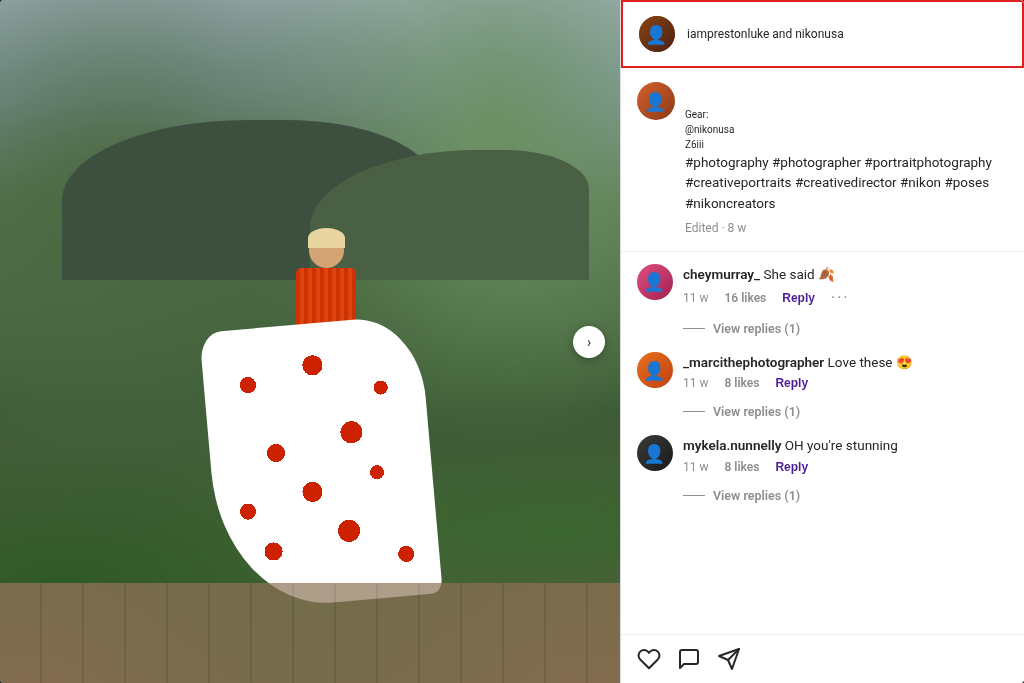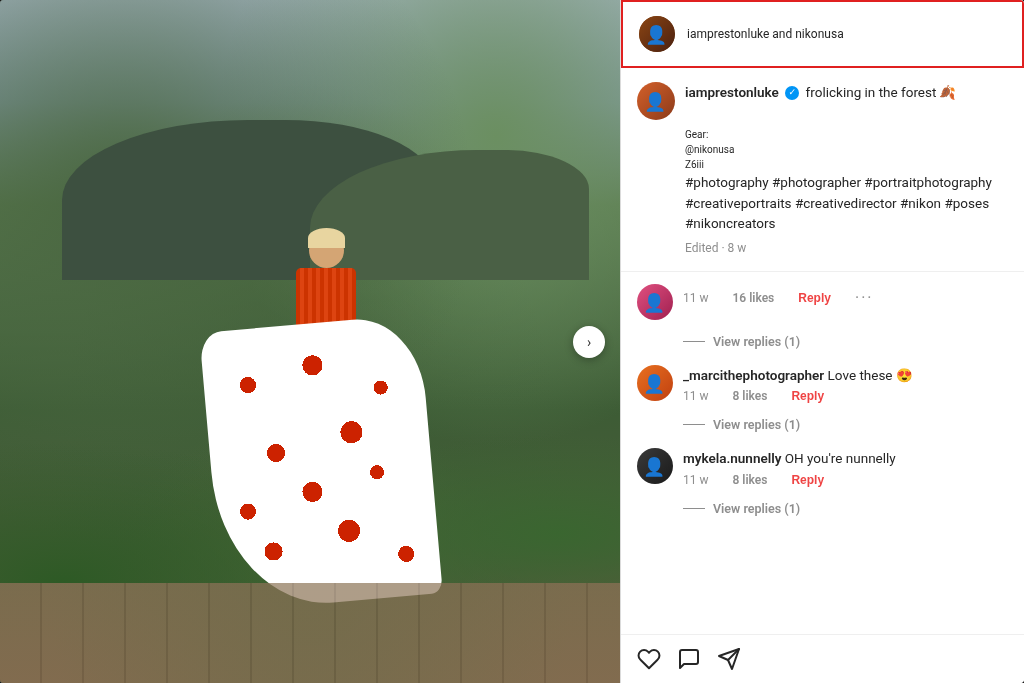--- a/index.html
+++ b/index.html
@@ -318,35 +318,35 @@
       font-size: 13.5px;
       color: #262626;
       line-height: 1.5;
     }
     .comment-username {
       font-weight: 600;
     }
     .comment-meta {
       display: flex;
       align-items: center;
-      gap: 24px;
+      gap: 16px;
       margin-top: 4px;
     }
     .comment-time {
       font-size: 12px;
       color: #8e8e8e;
     }
     .comment-likes {
       font-size: 12px;
       color: #8e8e8e;
       font-weight: 600;
     }
     .comment-reply-btn {
       font-size: 12px;
-      color: #ef4444;
+      color: #4c1d95;
       font-weight: 600;
       cursor: pointer;
       background: none;
       border: none;
     }
     .comment-more-btn {
       font-size: 16px;
       color: #8e8e8e;
       cursor: pointer;
       letter-spacing: 2px;
@@ -448,43 +448,42 @@
     </div>
 
     <div class="caption-area">
       <div class="caption-user-row">
         <div class="caption-avatar">
           <div class="caption-avatar-inner">
             <div class="person-face-detail">👤</div>
           </div>
         </div>
         <div class="caption-content">
-          <div>
-            <span class="caption-username">iamprestonluke</span>
-            <span class="verified-badge"></span>
-            <span class="caption-text">frolicking in the forest 🍂</span>
-          </div>
           <div class="gear-text">
             <div>Gear:</div>
             <div>@nikonusa</div>
             <div>Z6iii</div>
           </div>
           <div class="hashtags">#photography #photographer #portraitphotography #creativeportraits #creativedirector #nikon #poses #nikoncreators</div>
           <div class="edited-time">Edited · 8 w</div>
         </div>
       </div>
     </div>
 
     <div class="comments-section">
 
       <div class="comment-item">
         <div class="comment-avatar av-pink">
           <div class="comment-avatar-img person-face-detail">👤</div>
         </div>
         <div class="comment-body">
+          <div class="comment-text">
+            <span class="comment-username">cheymurray_</span>
+            <span> She said 🍂</span>
+          </div>
           <div class="comment-meta">
             <span class="comment-time">11 w</span>
             <span class="comment-likes">16 likes</span>
             <button class="comment-reply-btn">Reply</button>
             <span class="comment-more-btn">···</span>
           </div>
         </div>
       </div>
       <div class="view-replies">
         <div class="view-replies-line"></div>
@@ -512,21 +511,21 @@
         <span class="view-replies-text">View replies (1)</span>
       </div>
 
       <div class="comment-item">
         <div class="comment-avatar av-dark">
           <div class="comment-avatar-img person-face-detail">👤</div>
         </div>
         <div class="comment-body">
           <div class="comment-text">
             <span class="comment-username">mykela.nunnelly</span>
-            <span> OH you're nunnelly</span>
+            <span> OH you're stunning</span>
           </div>
           <div class="comment-meta">
             <span class="comment-time">11 w</span>
             <span class="comment-likes">8 likes</span>
             <button class="comment-reply-btn">Reply</button>
           </div>
         </div>
       </div>
       <div class="view-replies">
         <div class="view-replies-line"></div>

